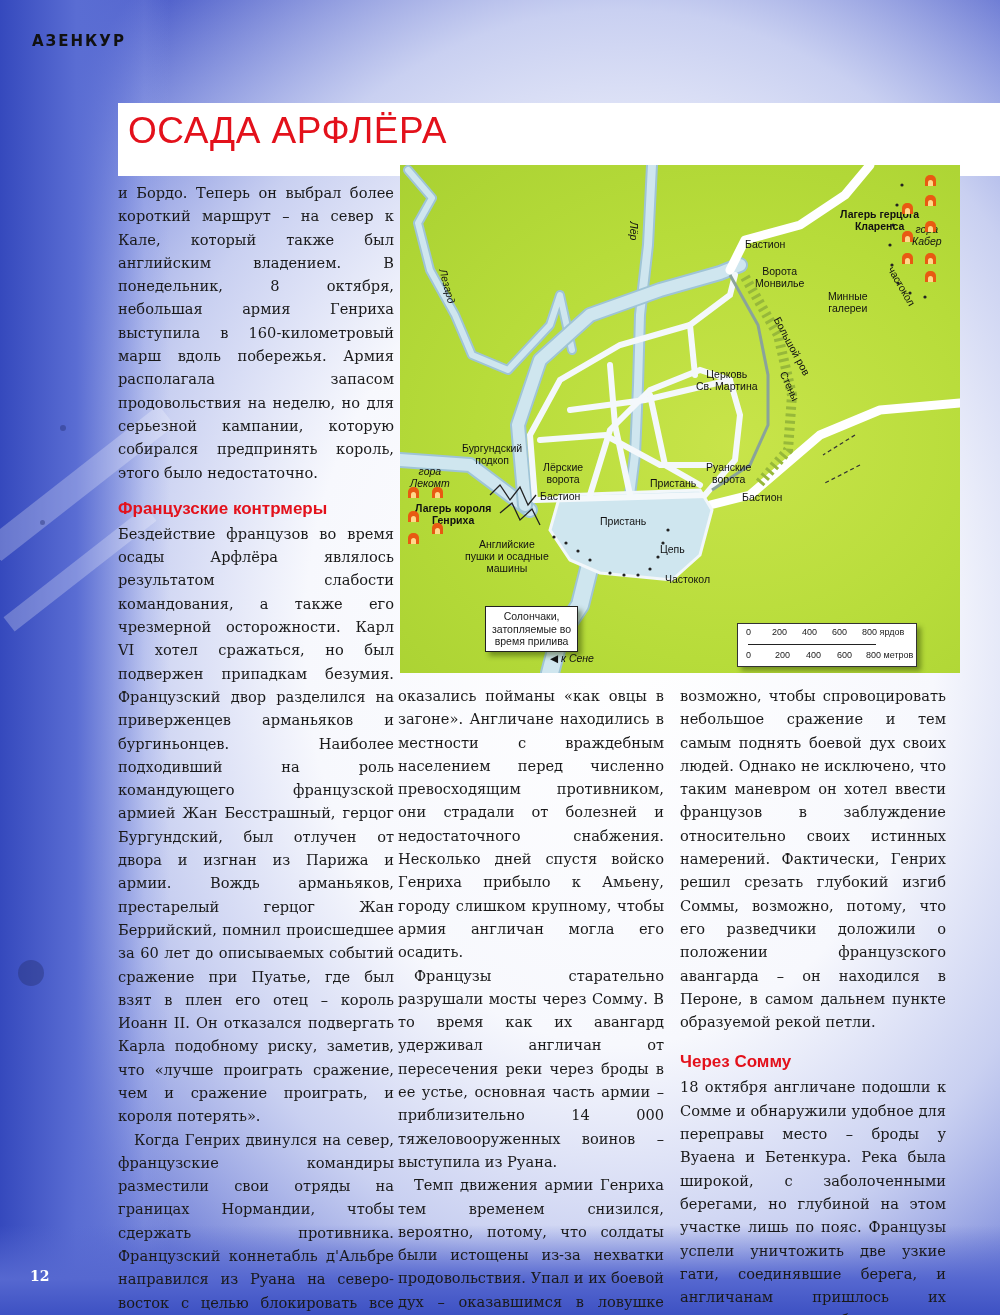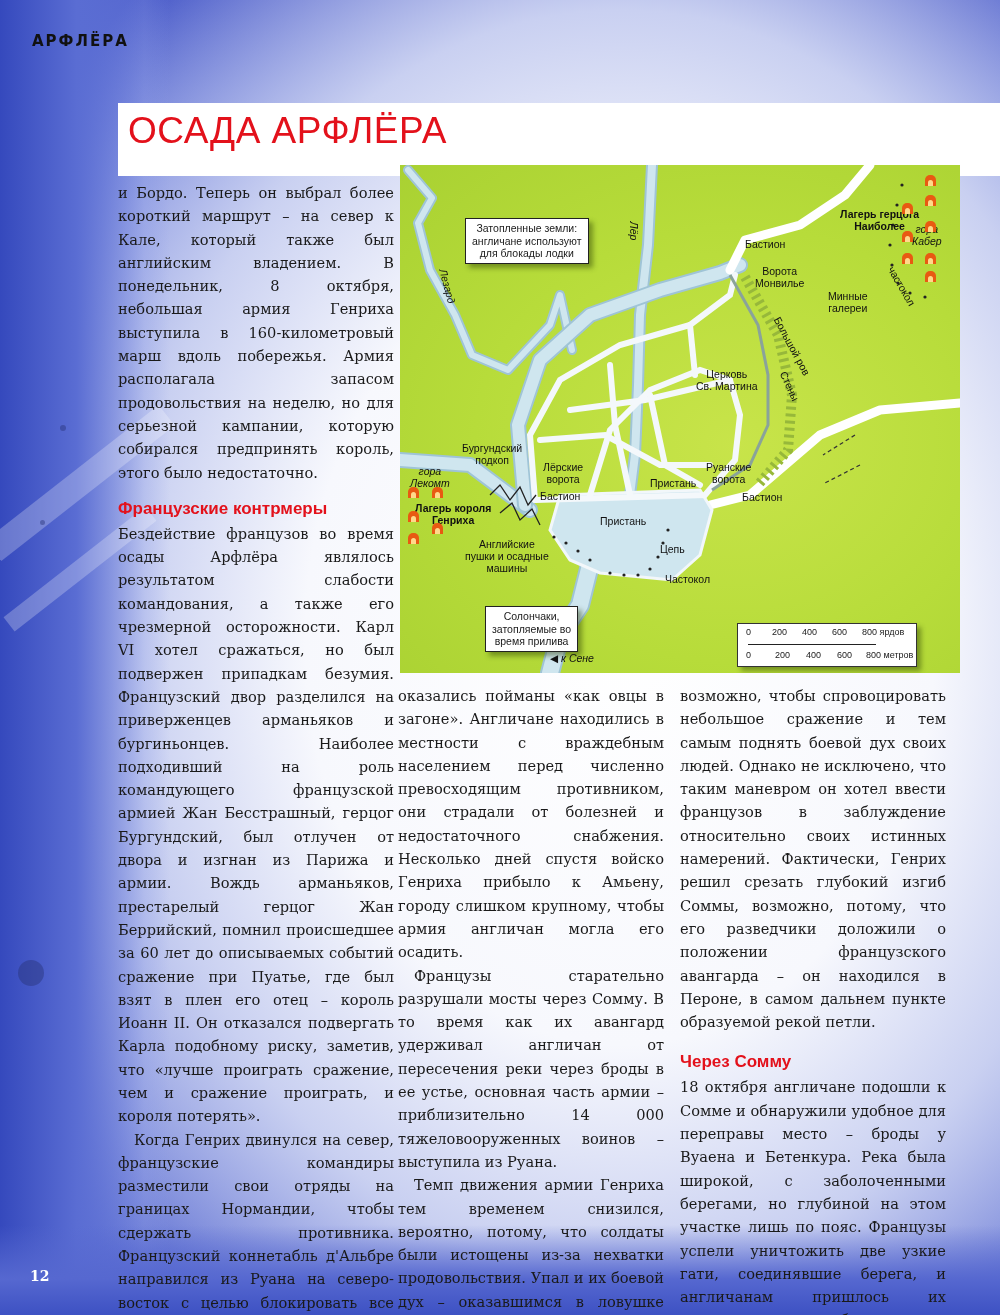--- a/index.html
+++ b/index.html
@@ -53,21 +53,21 @@
 
 <div class="bg"></div>
 <div class="bg-left"></div>
 <div class="bg-bottom"></div>
 <div class="streak" style="left:-30px;top:470px;width:220px;height:26px;"></div>
 <div class="streak" style="left:-10px;top:560px;width:180px;height:18px;"></div>
 <div class="splat" style="left:18px;top:960px;width:26px;height:26px;"></div>
 <div class="splat" style="left:60px;top:425px;width:6px;height:6px;"></div>
 <div class="splat" style="left:40px;top:520px;width:5px;height:5px;"></div>
 
-<div class="running-head">АРФЛЁРА</div>
+<div class="running-head">АЗЕНКУР</div>
 <div class="title-band"></div>
 <div class="title">ОСАДА АРФЛЁРА</div>
 
 <div class="col col1">
   <p>и Бордо. Теперь он выбрал более короткий маршрут – на север к Кале, который также был английским владением. В понедельник, 8 октября, небольшая армия Генриха выступила в 160-километровый марш вдоль побережья. Армия располагала запасом продовольствия на неделю, но для серьезной кампании, которую собирался предпринять король, этого было недостаточно.</p>
   <div class="subhead">Французские контрмеры</div>
   <p>Бездействие французов во время осады Арфлёра являлось результатом слабости командования, а также его чрезмерной осторожности. Карл VI хотел сражаться, но был подвержен припадкам безумия. Французский двор разделился на приверженцев арманьяков и бургиньонцев. Наиболее подходивший на роль командующего французской армией Жан Бесстрашный, герцог Бургундский, был отлучен от двора и изгнан из Парижа и армии. Вождь арманьяков, престарелый герцог Жан Беррийский, помнил происшедшее за 60 лет до описываемых событий сражение при Пуатье, где был взят в плен его отец – король Иоанн II. Он отказался подвергать Карла подобному риску, заметив, что «лучше проиграть сражение, чем и сражение проиграть, и короля потерять».</p>
   <p class="ind">Когда Генрих двинулся на север, французские командиры разместили свои отряды на границах Нормандии, чтобы сдержать противника. Французский коннетабль д'Альбре направился из Руана на северо-восток с целью блокировать все переправы через Сомму, которую армии Генриха неизбежно пришлось бы форсировать. Выбор стратегии был довольно удачным, но она не обеспечивала полный успех.</p>
 
 </div>
@@ -150,42 +150,37 @@
         <circle cx="166" cy="378" r="1.6"></circle>
         <circle cx="154" cy="372" r="1.6"></circle>
     </g>
 
     <g stroke="#222" stroke-width="1.3" fill="none">
       <path d="M90,330 L100,320 L110,335 L120,322 L128,340 L136,330"></path>
       <path d="M100,348 L112,338 L120,355 L132,344 L140,360"></path>
     </g>
   </svg>
 
-  <div class="box" style="left:65px;top:53px;">
-    <div>Затопленные земли:</div>
-    <div>англичане используют</div>
-    <div>для блокады лодки</div>
-  </div>
   <div class="box" style="left:85px;top:413px;margin-top:28px;">
     <div>Солончаки,</div>
     <div>затопляемые во</div>
     <div>время прилива</div>
   </div>
 
   <div class="lbl i" style="left:30px;top:115px;transform:rotate(75deg);">Лезард</div>
   <div class="lbl i" style="left:225px;top:60px;transform:rotate(90deg);">Лёр</div>
 
   <div class="lbl" style="left:345px;top:73px;">Бастион</div>
   <div class="lbl" style="left:355px;top:100px;">
     <div>Ворота</div>
     <div>Монвилье</div>
   </div>
   <div class="lbl b" style="left:440px;top:43px;">
     <div>Лагерь герцога</div>
-    <div>Наиболее</div>
+    <div>Кларенса</div>
   </div>
   <div class="lbl i" style="left:512px;top:58px;">
     <div>гора</div>
     <div>Кабер</div>
   </div>
   <div class="lbl" style="left:428px;top:125px;">
     <div>Минные</div>
     <div>галереи</div>
   </div>
   <div class="lbl" style="left:480px;top:115px;transform:rotate(60deg);">частокол</div>

